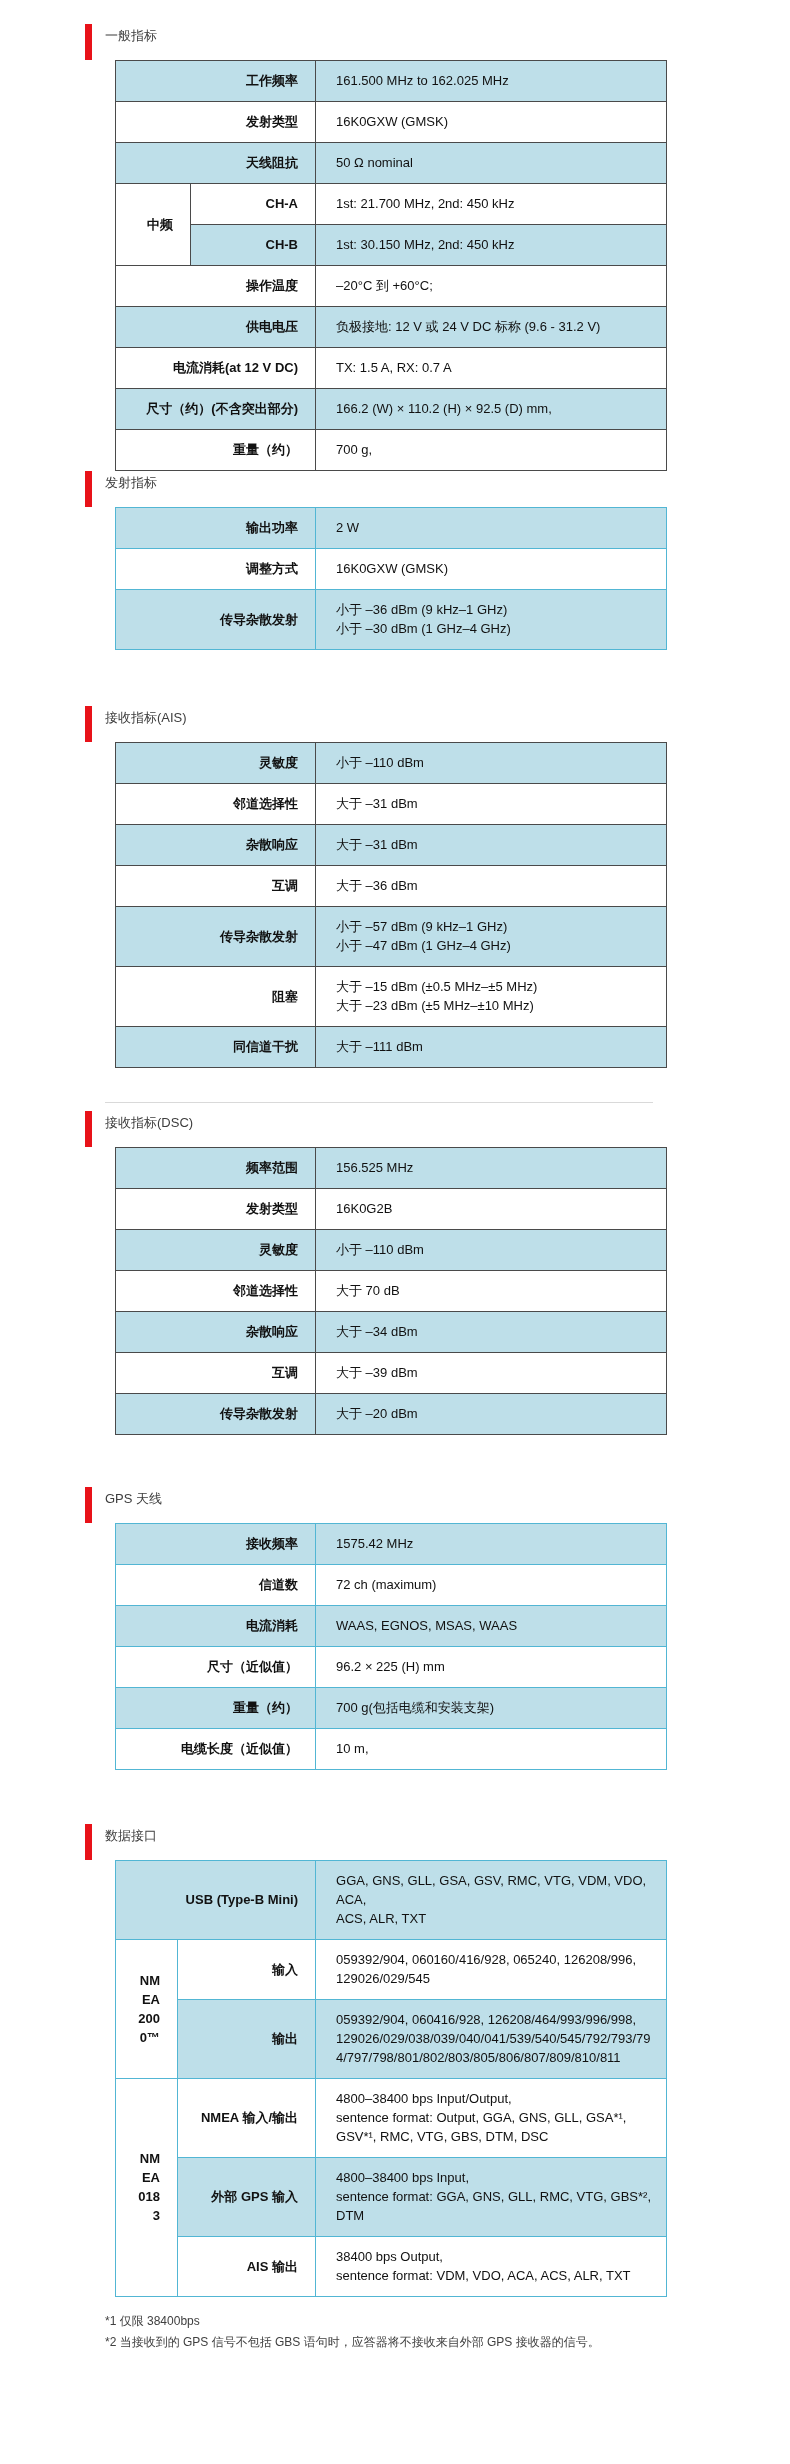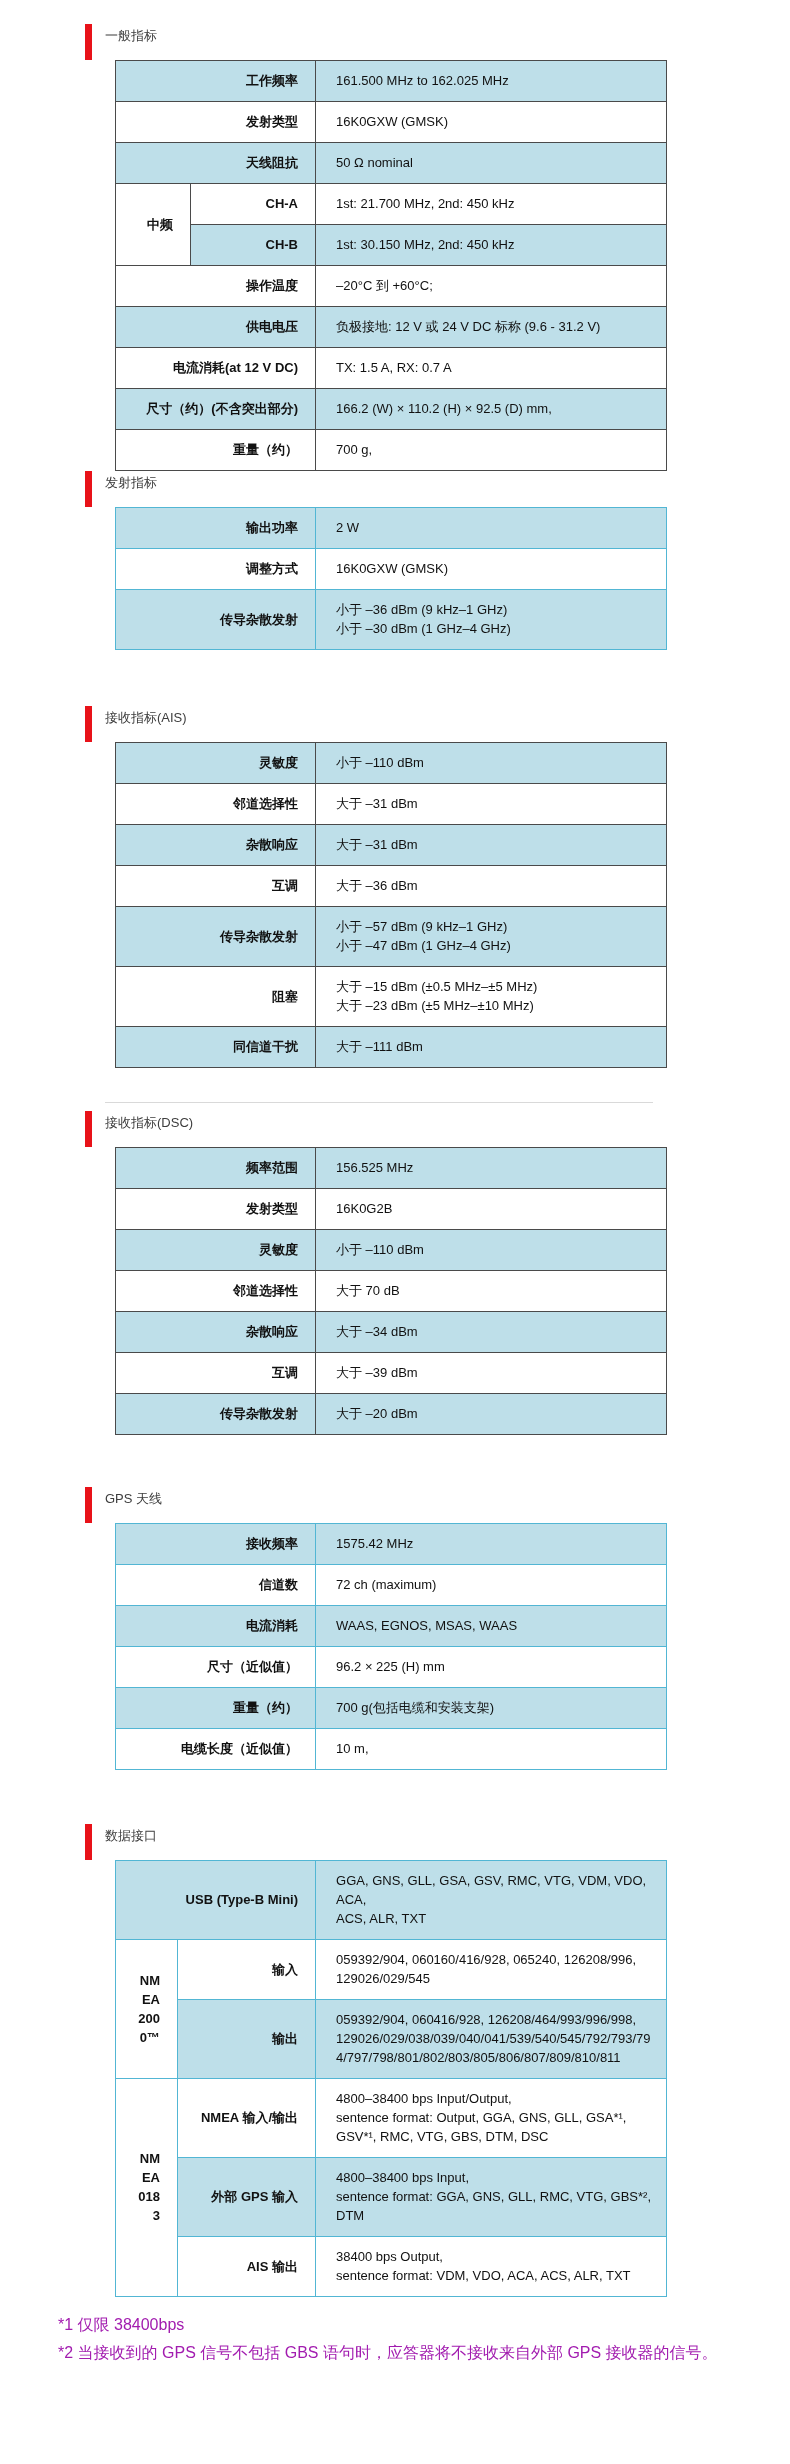--- a/index.html
+++ b/index.html
@@ -20,21 +20,21 @@
   .sec-title  { margin-left:13px; padding-top:3px; font-size:13px; color:#3d3d3d; }
 
   table.spec { border-collapse:collapse; table-layout:fixed; width:552px; margin-left:30px; background:#fff; }
   table.spec td { font-size:13px; line-height:19px; vertical-align:middle; }
   table.spec.dark td { border:1px solid #4a4a4a; }
   table.spec.blue td { border:1px solid #52b6d4; }
   td.lab { font-weight:bold; padding:10px 17px 11px 16px; overflow-wrap:anywhere;text-align:right; }
   td.val { padding:10px 14px 11px 20px; white-space:pre-line; overflow-wrap:anywhere; word-break:break-word; }
   td.shade { background:#bedfe9; }
 
-  .footnotes { margin:14px 0 0 58px; font-size:16px; color:#a21caf; line-height:1.75; }
+  .footnotes { margin:14px 0 0 105px; font-size:12px; color:#404040; line-height:1.75; }
 </style>
 </head>
 <body>
 
 <div class="page">
   <div id="content">
       <div class="section general">
         <div class="sec-header">
           <span class="accent-bar"></span>
           <span class="sec-title">一般指标</span>

